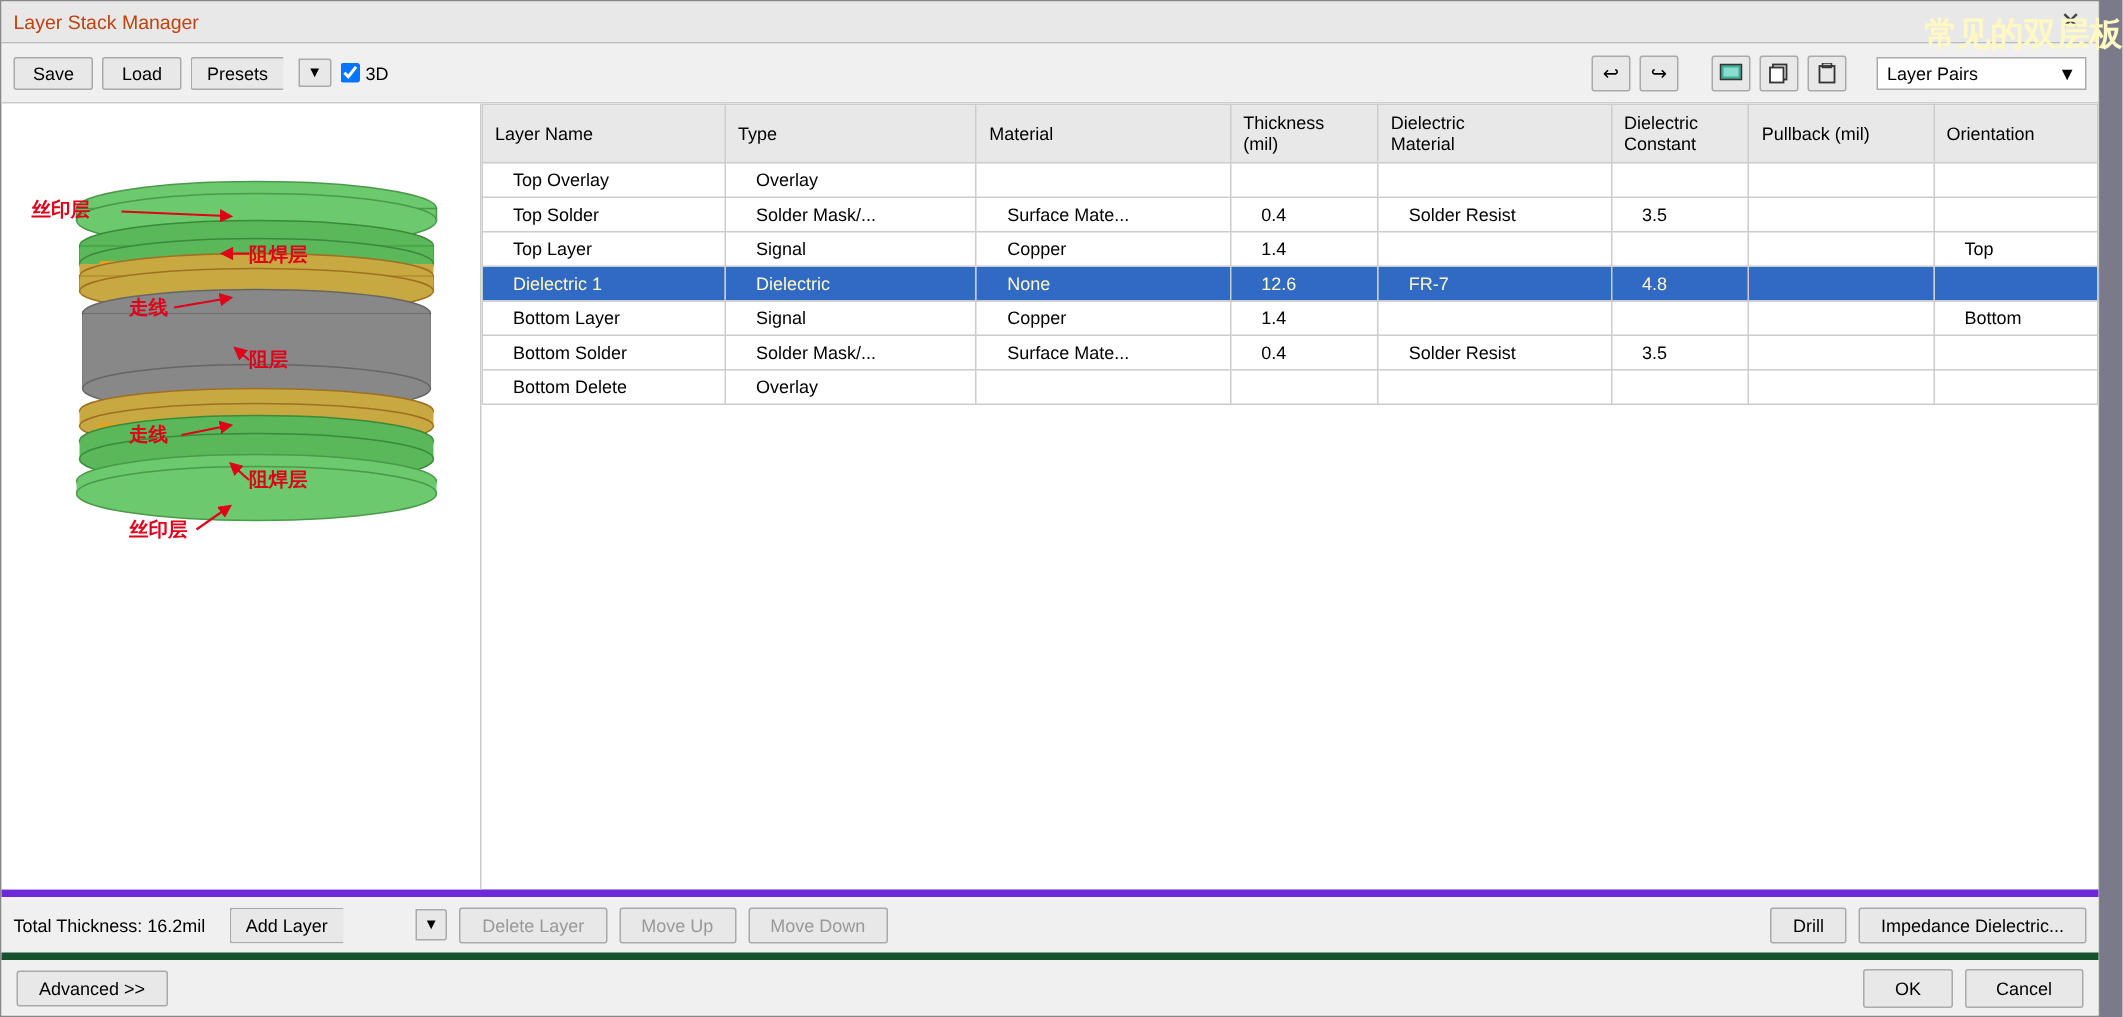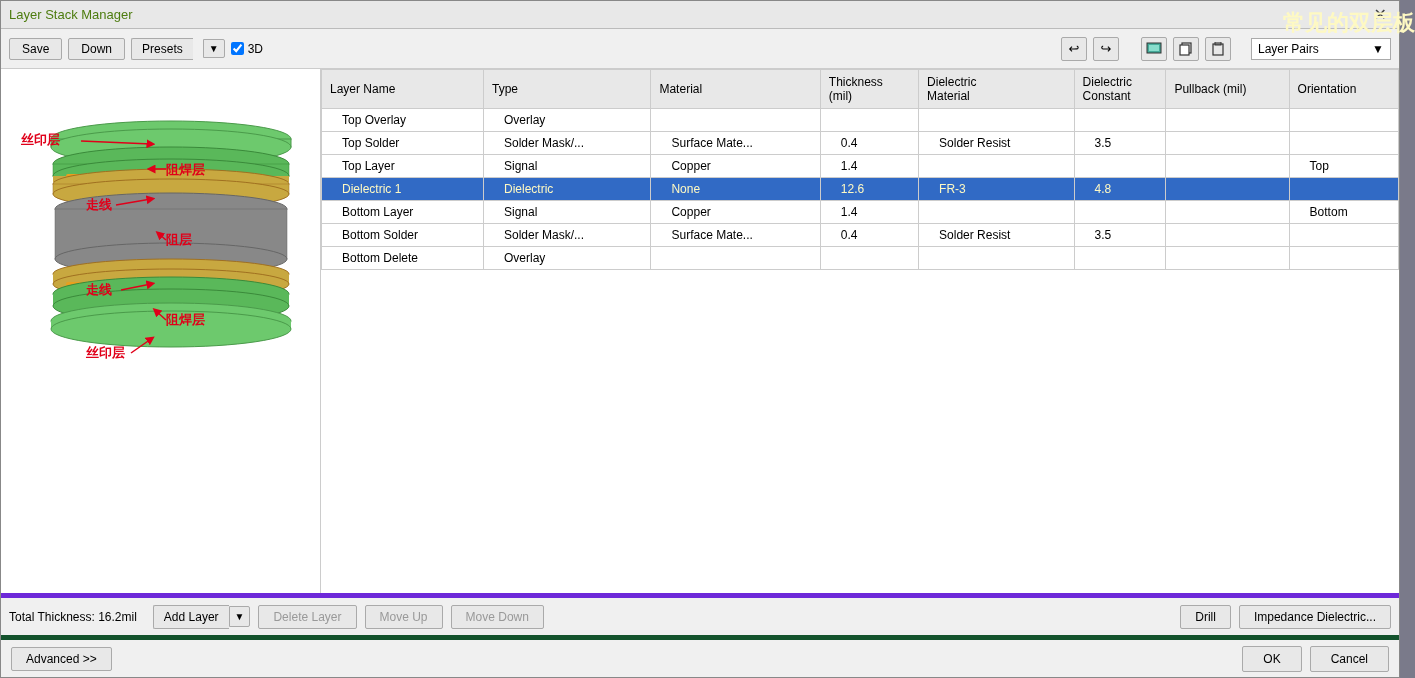--- a/index.html
+++ b/index.html
@@ -37,21 +37,21 @@
       background: #e8e8e8;
       border-bottom: 1px solid #bbb;
       padding: 4px 8px;
       display: flex;
       align-items: center;
       justify-content: space-between;
       height: 28px;
     }
     .title-bar-text {
       font-size: 13px;
-      color: #4d7c0f;
+      color: #c2410c;
       font-weight: normal;
     }
     .close-btn {
       cursor: pointer;
       font-size: 16px;
       color: #444;
       background: none;
       border: none;
       padding: 0 4px;
       line-height: 1;
@@ -186,20 +186,21 @@
       cursor: pointer;
       border-radius: 2px;
     }
     .bottom-btn:disabled {
       color: #999;
       cursor: default;
     }
     .add-layer-group {
       display: flex;
       align-items: center;
+      gap: 48px;
     }
     .add-layer-main {
       background: #e8e8e8;
       border: 1px solid #aaa;
       border-right: none;
       padding: 4px 10px;
       font-size: 12px;
       cursor: pointer;
       border-radius: 2px 0 0 2px;
     }
@@ -255,21 +256,21 @@
 
 <div class="dialog">
 
   <div class="title-bar">
     <span class="title-bar-text">Layer Stack Manager</span>
     <button class="close-btn">✕</button>
   </div>
 
   <div class="toolbar">
     <button class="toolbar-btn">Save</button>
-    <button class="toolbar-btn">Down</button>
+    <button class="toolbar-btn">Load</button>
     <div class="preset-btn">
       <button class="preset-main">Presets</button>
       <button class="preset-arrow">▼</button>
     </div>
     <label class="checkbox-label">
       <input type="checkbox" checked="" style="">
       <span>3D</span>
     </label>
     <div class="toolbar-spacer"></div>
     <div class="icon-btn" title="Undo">↩</div>
@@ -426,21 +427,21 @@
               <td></td>
               <td></td>
               <td></td>
               <td>Top</td>
             </tr>
             <tr class="selected">
               <td>Dielectric 1</td>
               <td>Dielectric</td>
               <td>None</td>
               <td>12.6</td>
-              <td>FR-3</td>
+              <td>FR-7</td>
               <td>4.8</td>
               <td></td>
               <td></td>
             </tr>
             <tr>
               <td>Bottom Layer</td>
               <td>Signal</td>
               <td>Copper</td>
               <td>1.4</td>
               <td></td>

